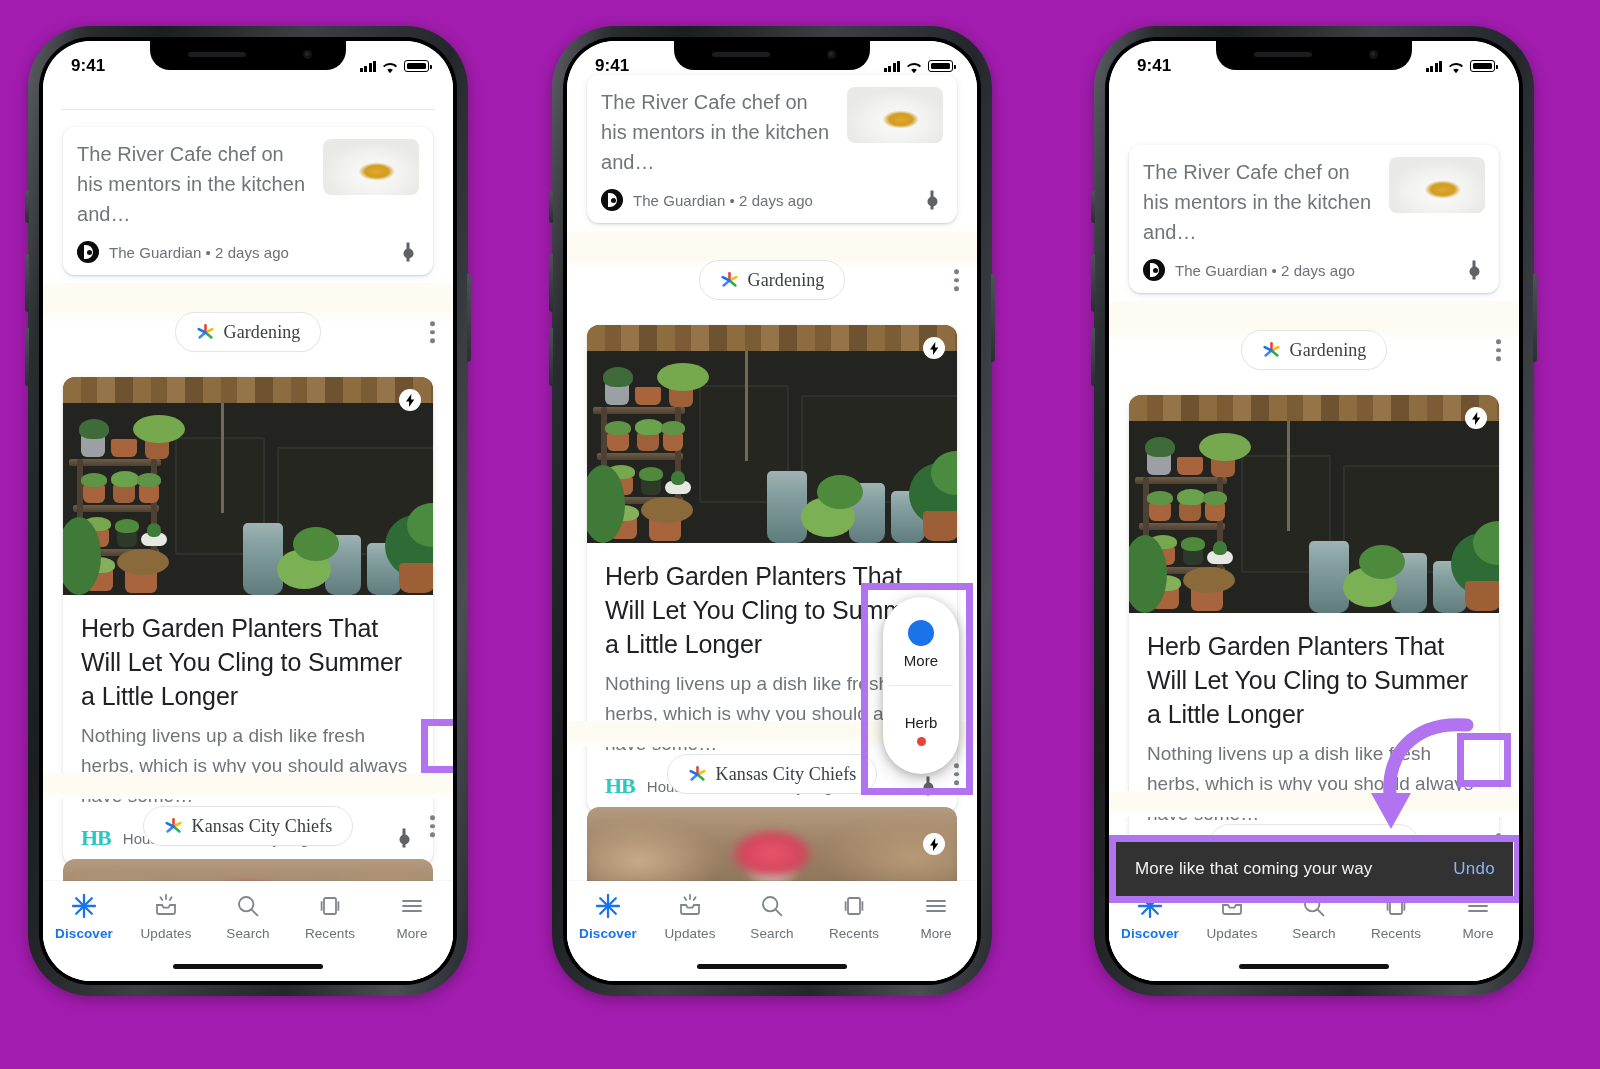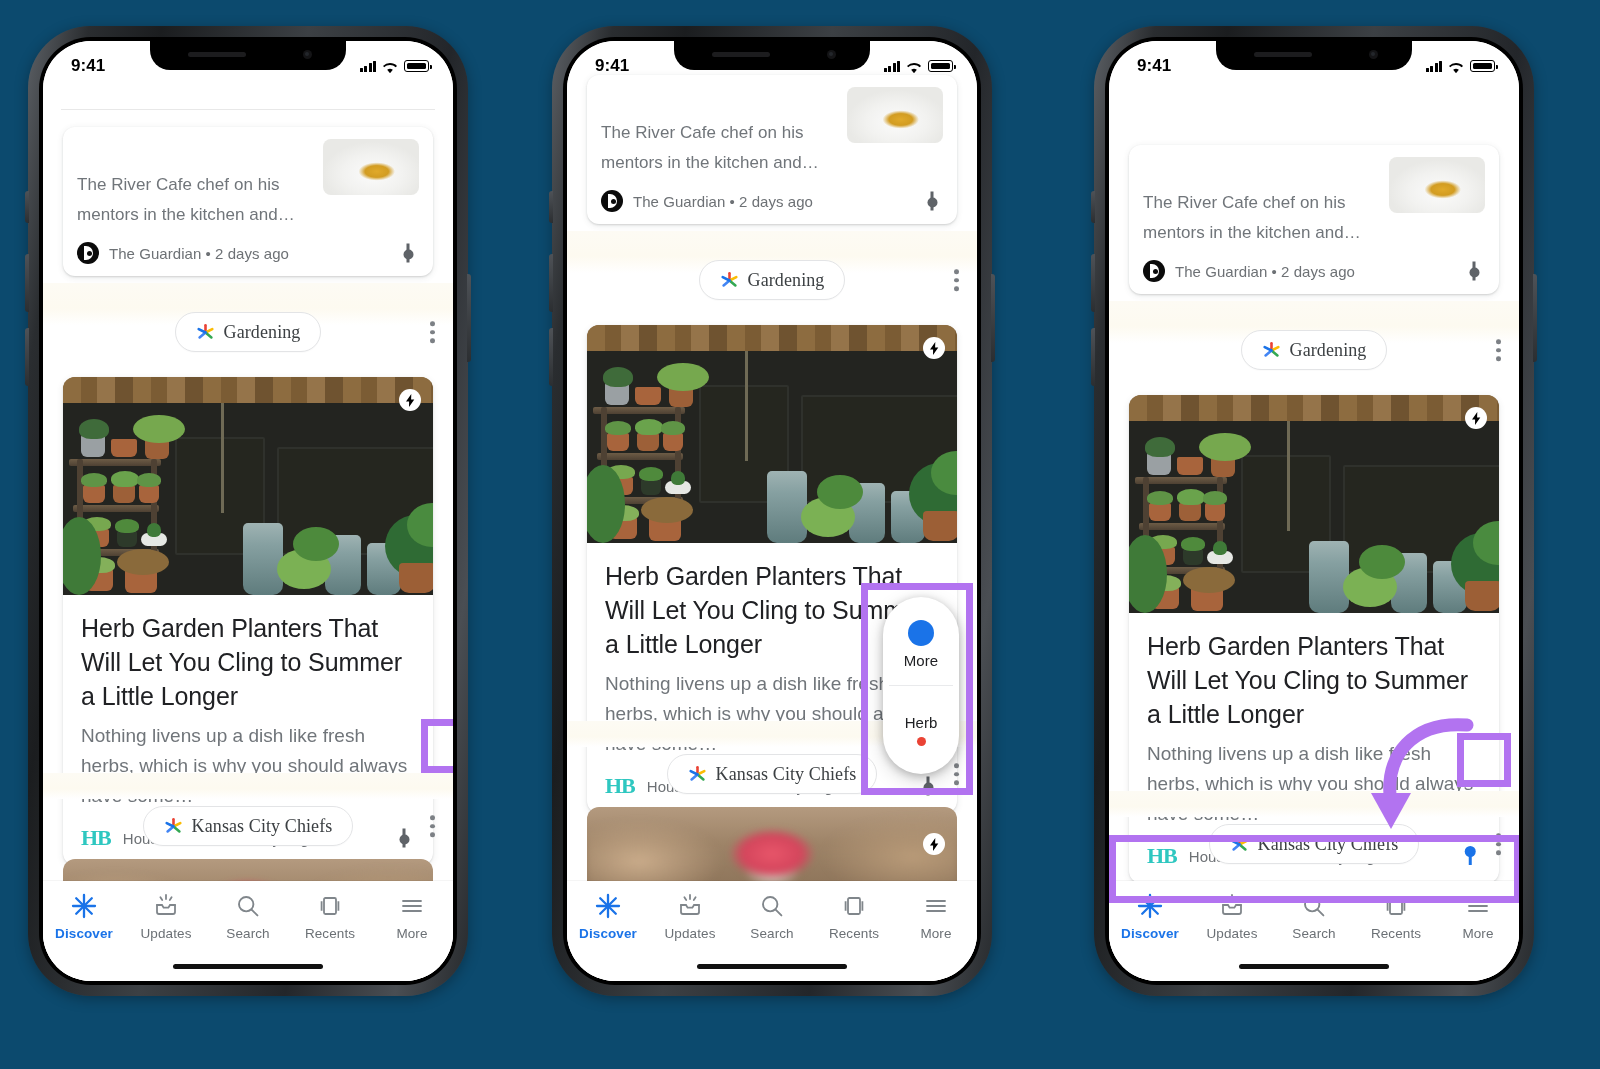--- a/index.html
+++ b/index.html
@@ -5,21 +5,21 @@
   * { box-sizing: border-box; margin: 0; padding: 0; }
   html, body {
     width: 1600px; height: 1069px;
     background: #ffffff;
     font-family: "Liberation Sans", sans-serif;
     overflow: hidden;
   }
   #stage {
     position: relative;
     width: 1600px; height: 1069px;
-    background: #0c4a6e;
+    background: #a21caf;
   }
 
   
   .phone {
     position: absolute;
     width: 440px; height: 970px;
     border-radius: 62px;
     background: linear-gradient(100deg,#5d6166 0%,#2a2d30 10%,#1b1d1f 22%,#3c4044 46%,#23262a 70%,#4a4e53 88%,#272a2d 100%);
     box-shadow: 0 3px 14px rgba(0,0,0,.30);
     padding: 11px;
@@ -116,24 +116,23 @@
     background: #fff;
     border-radius: 12px;
     box-shadow: 0 1px 2px rgba(60,64,67,.18), 0 1.5px 6px rgba(60,64,67,.10);
     margin: 0 10px;
     overflow: hidden;
   }
   .top-card { position: relative; padding: 12px 14px 12px 14px; }
   .tc-row { display: flex; align-items: flex-start; gap: 10px; }
   .tc-title {
     flex: 1;
-    font-size: 17px; line-height: 30px;
+    font-size: 20px; line-height: 30px;
     color: #70757a; font-weight: 400;
     letter-spacing: .05px;
-    margin-top: 31px;
   }
   .tc-thumb {
     width: 96px; height: 56px; flex: none;
     border-radius: 8px;
     background:
       radial-gradient(ellipse 26px 13px at 56% 58%, #e0a92a 0%, #d29c22 45%, rgba(210,156,34,0) 70%),
       radial-gradient(ellipse 50px 32px at 52% 62%, #fbfbfb 0%, #f2f2f0 60%, #e9e9e6 100%),
       linear-gradient(180deg,#fafafa,#ededea);
   }
   .tc-foot {
@@ -998,20 +997,24 @@
               <span>Kansas City Chiefs</span>
             </span>
             <span class="kebab">
                 <i></i>
                 <i></i>
                 <i></i>
               </span>
           </div>
         </div>
 
+        <div class="toast" style="left:6px; right:6px; top:800px; height:56px;">
+          <span class="toast-msg">More like that coming your way</span>
+          <span class="toast-undo">Undo</span>
+        </div>
 
         <div class="bottomnav">
           <div class="nav-item active">
             <span class="nav-ico">
               <svg viewBox="0 0 26 26" width="26" height="26">
                   <g stroke="#1a73e8" stroke-width="2.3" stroke-linecap="round">
                     <line x1="13" y1="2" x2="13" y2="24"></line>
                     <line x1="2" y1="13" x2="24" y2="13"></line>
                     <line x1="5.2" y1="5.2" x2="20.8" y2="20.8"></line>
                     <line x1="20.8" y1="5.2" x2="5.2" y2="20.8"></line>

